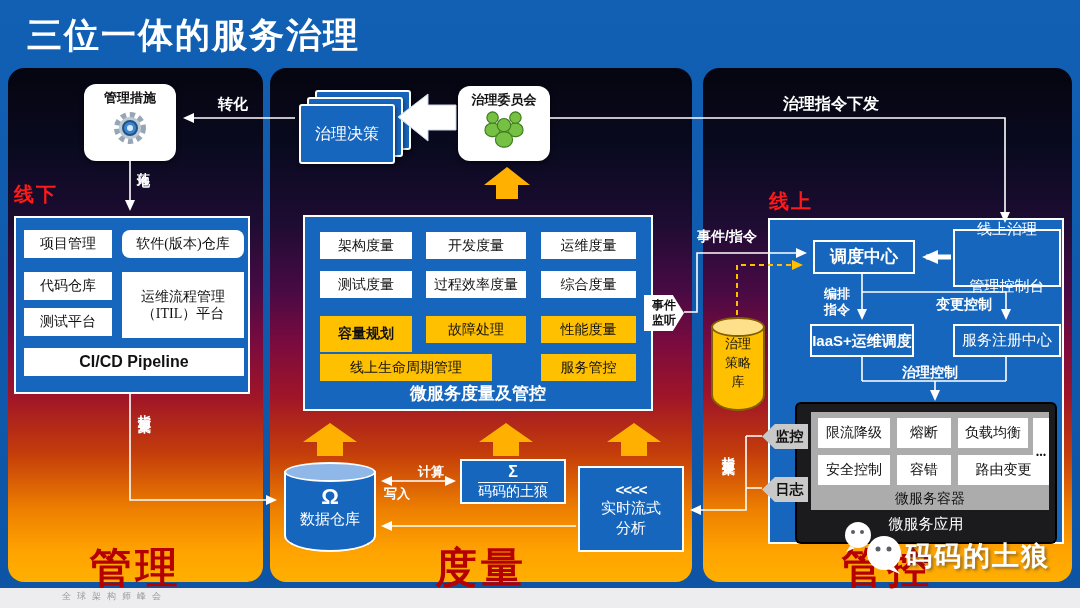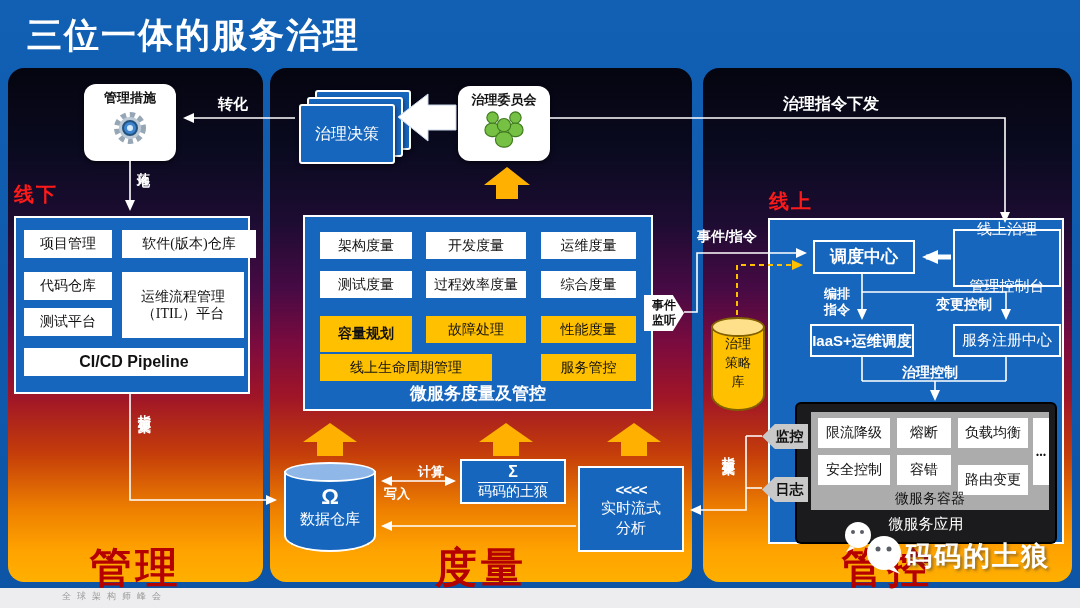--- a/index.html
+++ b/index.html
@@ -75,21 +75,21 @@
         <circle cx="20" cy="21" r="3" fill="#d8ebfb"></circle>
       </svg>
     </span>
   </div>
   <div class="lblW z20" style="left:218px;top:95px;font-size:15px;">转化</div>
   <div class="lblW vtext z20" style="left:134px;top:162px;font-size:13px;">落地</div>
   <div class="lblR z20" style="left:14px;top:181px;">线下</div>
 
   <div class="bluebox z10" style="left:14px;top:216px;width:236px;height:178px;">
     <div class="wcell" style="left:8px;top:12px;width:88px;height:28px;">项目管理</div>
-    <div class="wcell" style="left:106px;top:12px;width:134px;height:28px;">软件(版本)仓库</div>
+    <div class="wcell" style="left:106px;top:12px;width:122px;height:28px;border-radius:8px;">软件(版本)仓库</div>
     <div class="wcell" style="left:8px;top:54px;width:88px;height:28px;">代码仓库</div>
     <div class="wcell" style="left:106px;top:54px;width:122px;height:66px;padding:0 1px;box-sizing:border-box;">运维流程管理（ITIL）平台</div>
     <div class="wcell" style="left:8px;top:90px;width:88px;height:28px;">测试平台</div>
     <div class="wcell" style="left:8px;top:130px;width:220px;height:28px;font-family:'Liberation Sans',sans-serif;font-weight:bold;font-size:16px;">CI/CD Pipeline</div>
   </div>
   <div class="lblW vtext z20" style="left:135px;top:404px;font-size:13px;">指标采集</div>
 
   <div class="doc z2" style="left:315px;top:90px;"></div>
   <div class="doc z2" style="left:307px;top:97px;"></div>
   <div class="doc z10" style="left:299px;top:104px;display:flex;align-items:center;justify-content:center;">
@@ -194,21 +194,21 @@
 
   <div class="lblW vtext z20" style="left:719px;top:446px;font-size:13px;">指标采集</div>
 
   <div class="darkbox z10" style="left:797px;top:404px;width:258px;height:138px;">
     <div class="graybox" style="left:14px;top:8px;width:238px;height:98px;">
       <div class="gcell" style="left:7px;top:6px;width:72px;height:30px;">限流降级</div>
       <div class="gcell" style="left:86px;top:6px;width:54px;height:30px;">熔断</div>
       <div class="gcell" style="left:147px;top:6px;width:70px;height:30px;">负载均衡</div>
       <div class="gcell" style="left:7px;top:43px;width:72px;height:30px;">安全控制</div>
       <div class="gcell" style="left:86px;top:43px;width:54px;height:30px;">容错</div>
-      <div class="gcell" style="left:147px;top:43px;width:70px;height:30px;margin-top:10px;">路由变更</div>
+      <div class="gcell" style="left:147px;top:43px;width:91px;height:30px;">路由变更</div>
       <div class="gcell" style="left:222px;top:6px;width:16px;height:67px;font-weight:bold;">...</div>
       <div style="position:absolute;left:0;right:0;bottom:2px;text-align:center;color:#111;font-size:14px;font-family:'Liberation Serif',serif;">微服务容器</div>
     </div>
     <div style="position:absolute;left:0;right:0;bottom:8px;text-align:center;color:#fff;font-size:15px;">微服务应用</div>
   </div>
 
   <div class="tagL z20" style="left:762px;top:424px;width:46px;height:25px;">
     <span>监控</span>
   </div>
   <div class="tagL z20" style="left:762px;top:477px;width:46px;height:25px;text-align:right;">

